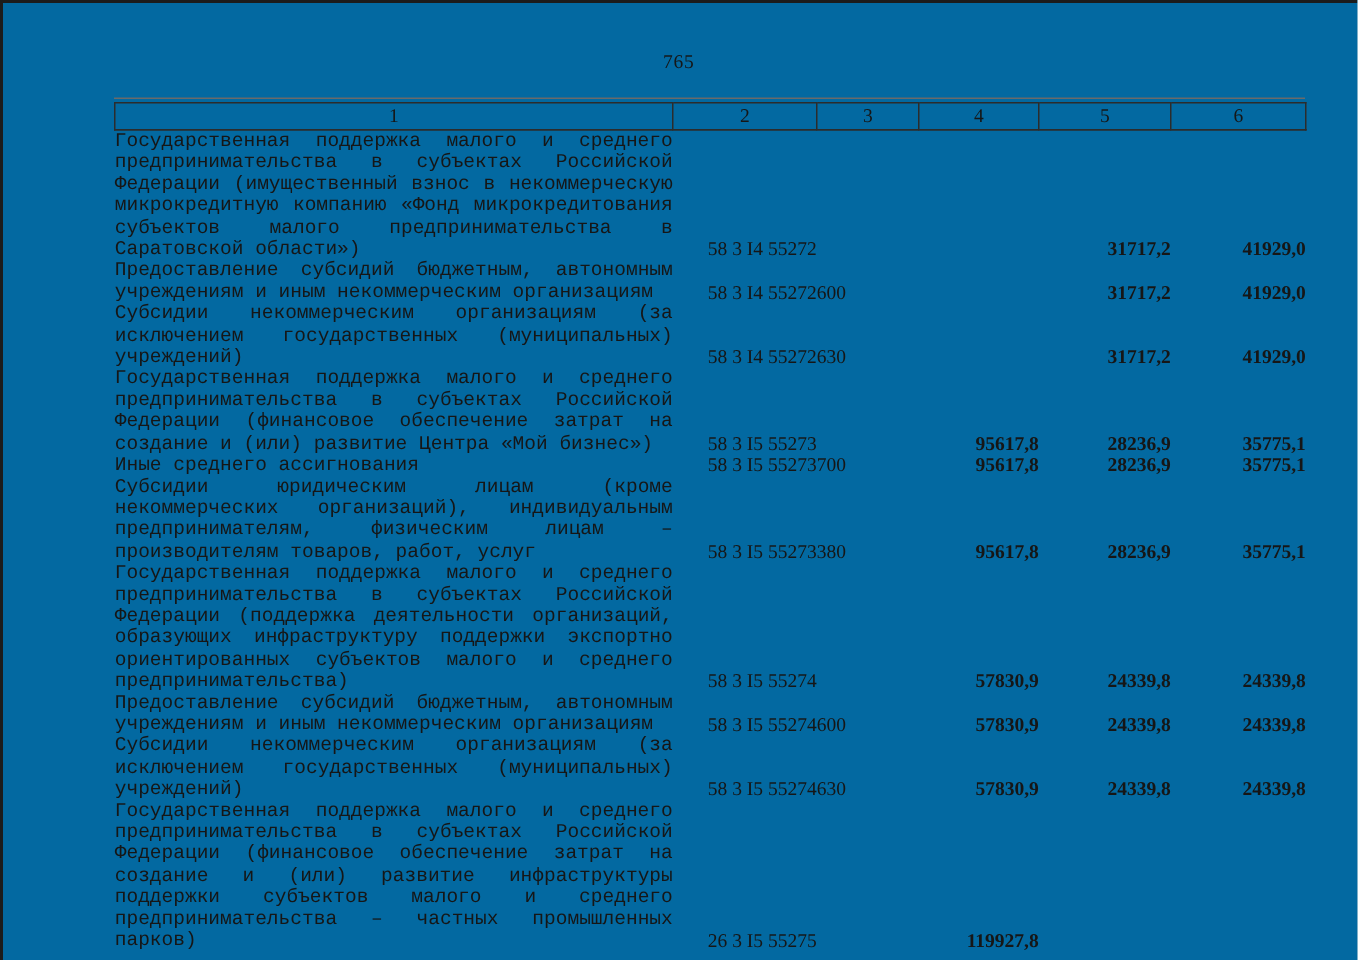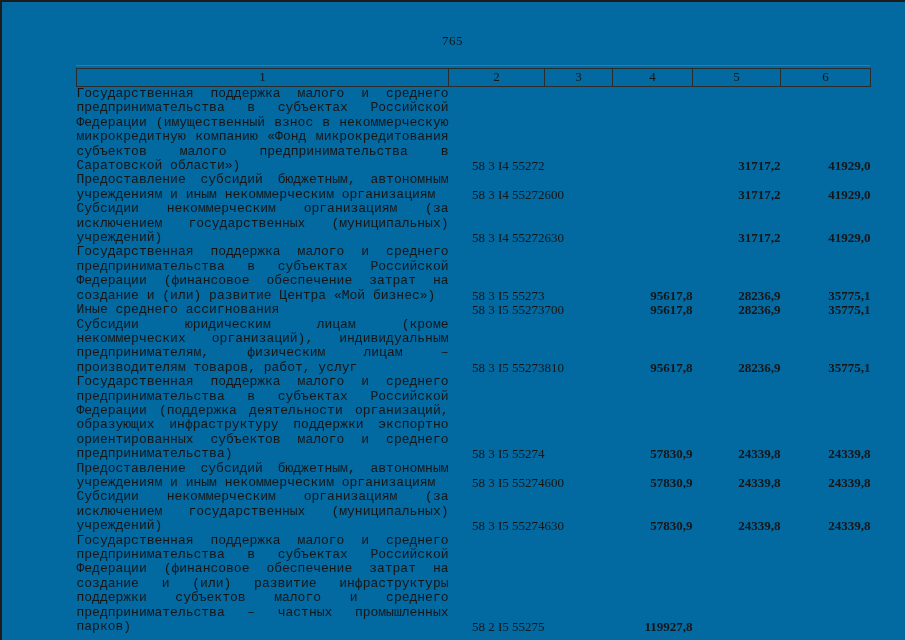--- a/index.html
+++ b/index.html
@@ -151,21 +151,21 @@
           <td class="desc">Иные среднего ассигнования</td>
           <td class="code">58 3 I5 55273</td>
           <td class="etype">700</td>
           <td class="num">95617,8</td>
           <td class="num">28236,9</td>
           <td class="num">35775,1</td>
         </tr>
         <tr>
           <td class="desc">Субсидии юридическим лицам (кроме некоммерческих организаций), индивидуальным предпринимателям, физическим лицам – производителям товаров, работ, услуг</td>
           <td class="code">58 3 I5 55273</td>
-          <td class="etype">810</td>
+          <td class="etype">380</td>
           <td class="num">95617,8</td>
           <td class="num">28236,9</td>
           <td class="num">35775,1</td>
         </tr>
         <tr>
           <td class="desc">Государственная поддержка малого и среднего предпринимательства в субъектах Российской Федерации (поддержка деятельности организаций, образующих инфраструктуру поддержки экспортно ориентированных субъектов малого и среднего предпринимательства)</td>
           <td class="code">58 3 I5 55274</td>
           <td class="etype"></td>
           <td class="num">57830,9</td>
           <td class="num">24339,8</td>
@@ -182,21 +182,21 @@
         <tr>
           <td class="desc">Субсидии некоммерческим организациям (за исключением государственных (муниципальных) учреждений)</td>
           <td class="code">58 3 I5 55274</td>
           <td class="etype">630</td>
           <td class="num">57830,9</td>
           <td class="num">24339,8</td>
           <td class="num">24339,8</td>
         </tr>
         <tr>
           <td class="desc">Государственная поддержка малого и среднего предпринимательства в субъектах Российской Федерации (финансовое обеспечение затрат на создание и (или) развитие инфраструктуры поддержки субъектов малого и среднего предпринимательства – частных промышленных парков)</td>
-          <td class="code">58 2 I5 55275</td>
+          <td class="code">26 3 I5 55275</td>
           <td class="etype"></td>
           <td class="num">119927,8</td>
           <td class="num"></td>
           <td class="num"></td>
         </tr>
       </tbody>
   </table>
 </div>
 
 </body></html>

